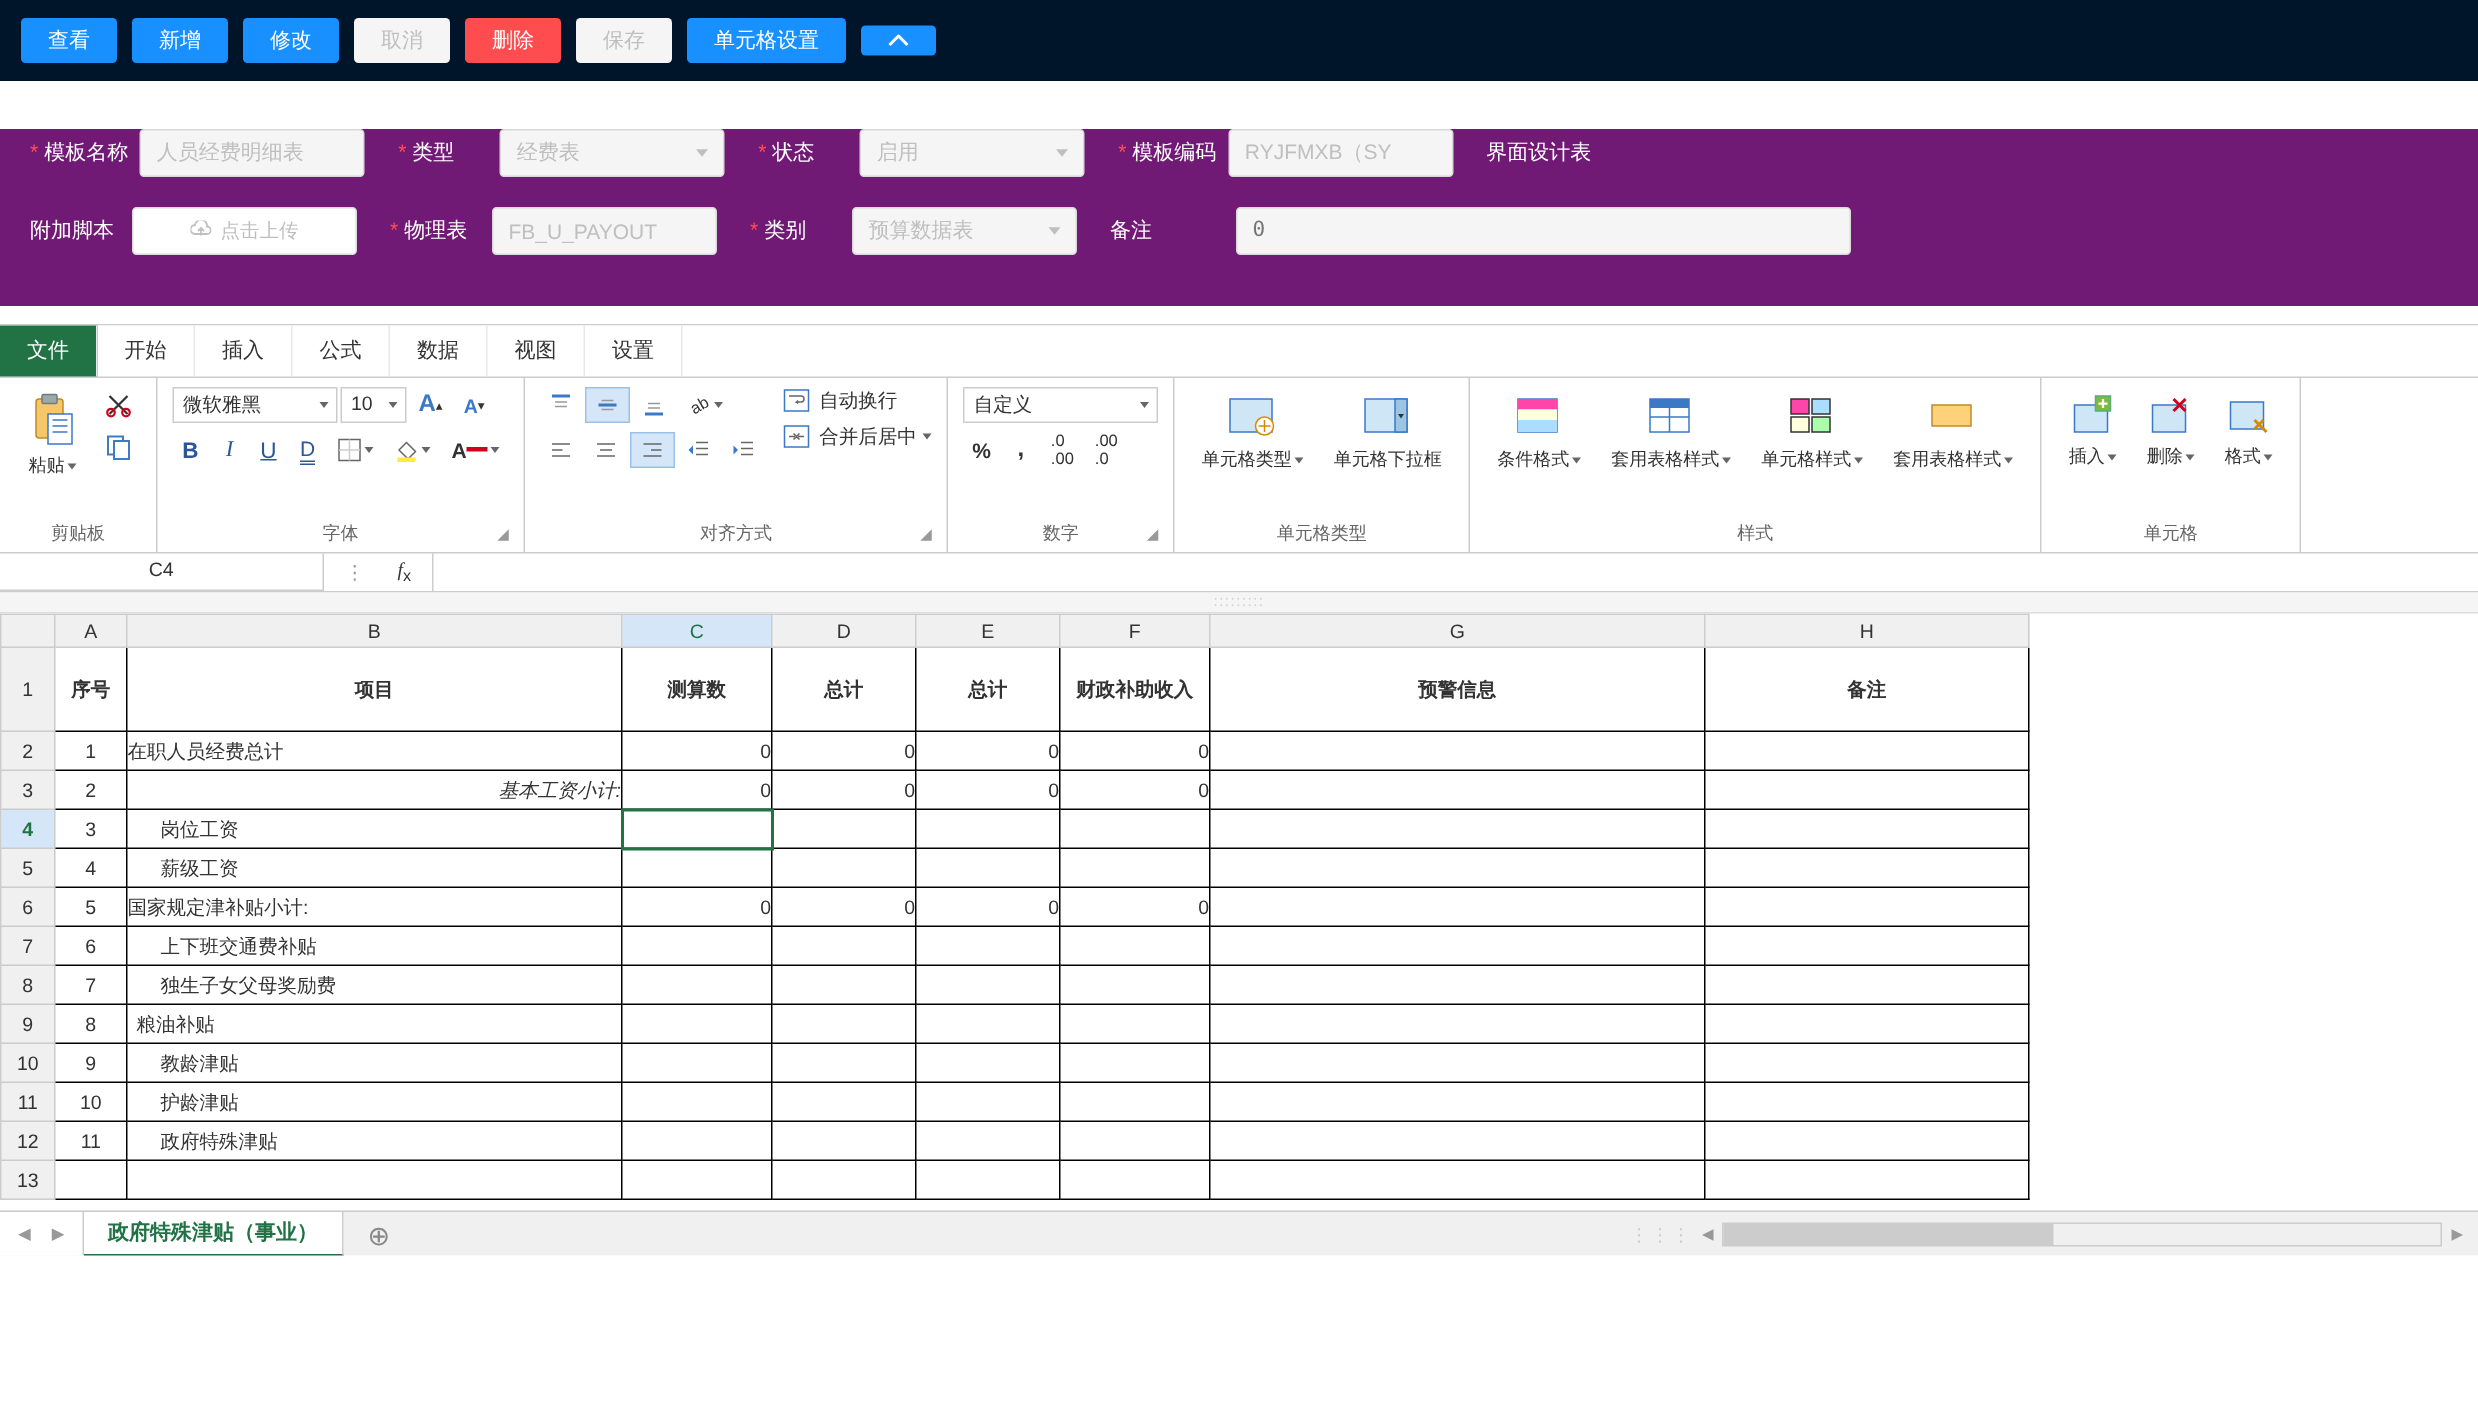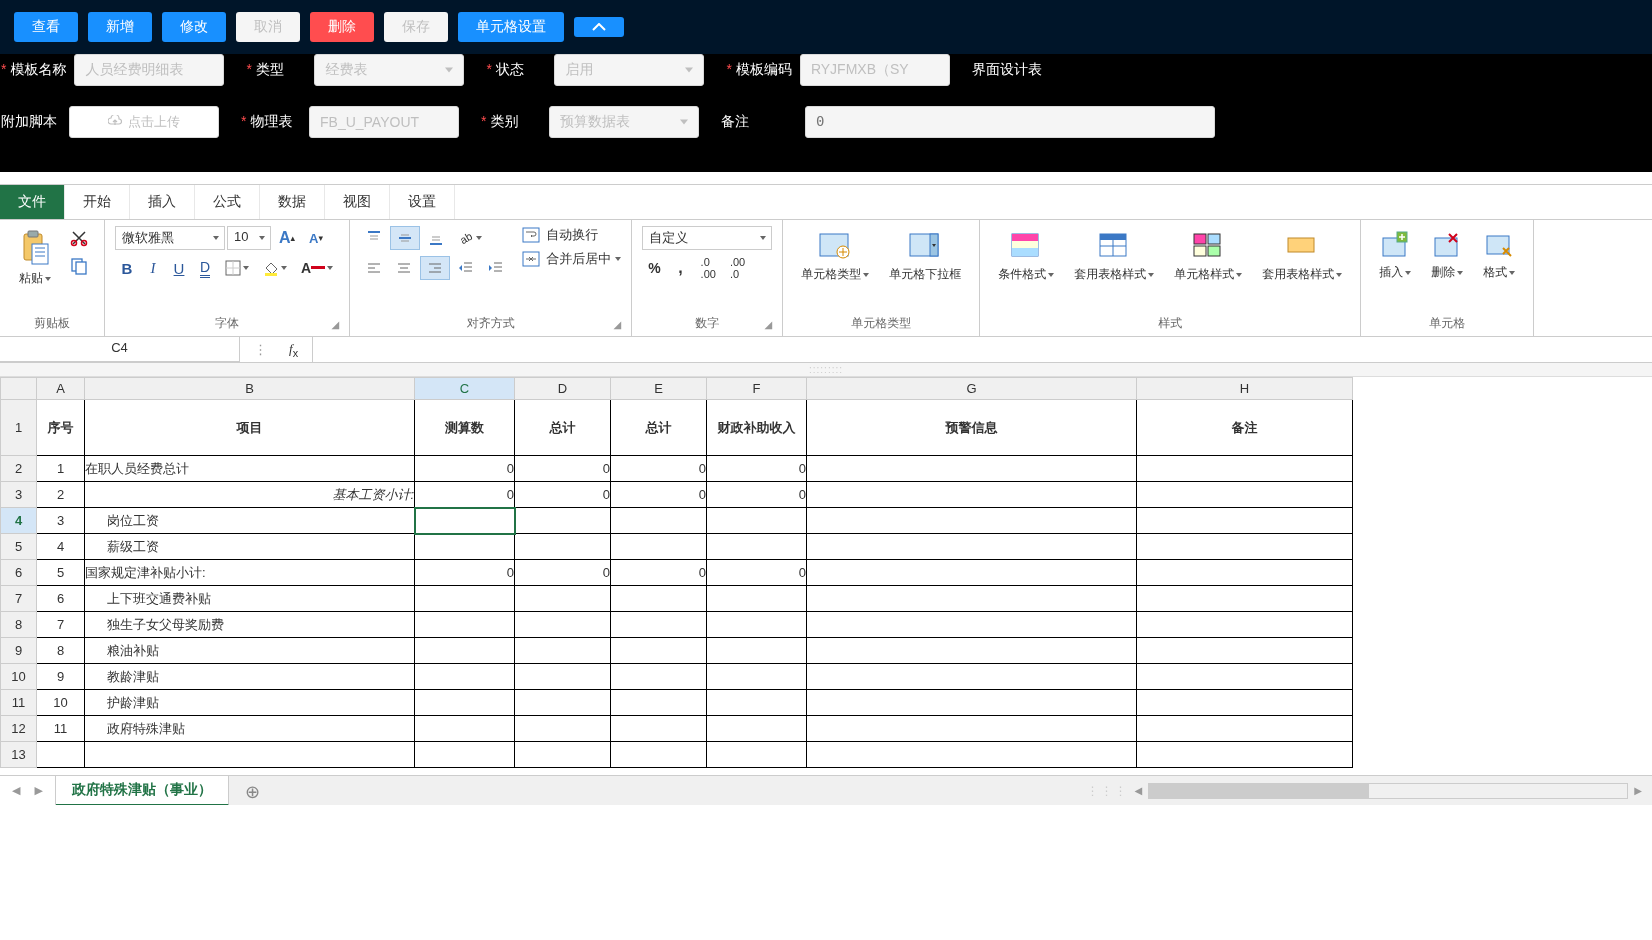--- a/index.html
+++ b/index.html
@@ -7,21 +7,21 @@
 
 
 .top-toolbar { background: #001529; padding: 12px 14px; display: flex; gap: 10px; align-items: center; }
 .btn { padding: 6px 18px; border-radius: 3px; border: none; font-size: 14px; cursor: pointer; color: #fff; }
 .btn-primary { background: #1890ff; }
 .btn-danger { background: #ff4d4f; }
 .btn-disabled { background: #f5f5f5; color: #bfbfbf; cursor: not-allowed; }
 .btn-toggle { background: #1890ff; padding: 6px 18px; }
 
 
-.form-section { background: #000000; padding: 0 1px 14px; }
+.form-section { background: #701a75; padding: 0 20px 14px; margin-top: 32px; }
 .form-row { display: flex; align-items: center; gap: 8px; margin-bottom: 20px; }
 .form-label { color: #fff; font-size: 14px; min-width: 60px; white-space: nowrap; }
 .form-label .req { color: #ff4d4f; margin-right: 4px; }
 .form-input { background: #f5f5f5; border: 1px solid #d9d9d9; border-radius: 3px; padding: 6px 10px; font-size: 14px; color: #bfbfbf; height: 32px; }
 .form-select { position: relative; }
 .form-select::after { content: ""; position: absolute; right: 10px; top: 50%; transform: translateY(-50%); border-left: 4px solid transparent; border-right: 4px solid transparent; border-top: 5px solid #bfbfbf; }
 .form-textarea { resize: none; }
 .upload-btn { background: #fff; border: 1px solid #d9d9d9; border-radius: 3px; padding: 6px 14px; color: #bfbfbf; display: flex; align-items: center; gap: 6px; height: 32px; }
 .menu-icon { display: flex; flex-direction: column; gap: 3px; padding: 0 6px; }
 .menu-icon span { width: 14px; height: 2px; background: #bfbfbf; }
@@ -44,21 +44,21 @@
 .ribbon-row { display: flex; gap: 2px; align-items: center; }
 .ribbon-big-btn { display: flex; flex-direction: column; align-items: center; padding: 4px 8px; cursor: pointer; gap: 4px; font-size: 12px; }
 .ribbon-small-btn { padding: 4px 6px; cursor: pointer; display: flex; align-items: center; justify-content: center; min-width: 24px; height: 24px; }
 .ribbon-small-btn.active { background: #d4e6f7; border: 1px solid #9bc2e6; }
 .ribbon-select { border: 1px solid #ccc; padding: 2px 18px 2px 6px; font-size: 13px; height: 24px; background: #fff; position: relative; }
 .ribbon-select::after { content: ""; position: absolute; right: 5px; top: 50%; transform: translateY(-50%); border-left: 3px solid transparent; border-right: 3px solid transparent; border-top: 4px solid #666; }
 .dd-arrow::after { content: ""; display: inline-block; margin-left: 2px; border-left: 3px solid transparent; border-right: 3px solid transparent; border-top: 4px solid #666; vertical-align: middle; }
 
 
 .formula-bar { display: flex; border-bottom: 1px solid #ccc; height: 26px; }
-.name-box { width: 240px; border: 1px solid #ccc; border-top: none; border-left: none; text-align: center; padding: 3px; font-size: 13px; }
+.name-box { width: 216px; border: 1px solid #ccc; border-top: none; border-left: none; text-align: center; padding: 3px; font-size: 13px; }
 .fb-btns { display: flex; align-items: center; padding: 0 14px; gap: 22px; border-right: 1px solid #ccc; }
 .fb-formula { flex: 1; padding: 3px 8px; }
 
 
 .grip { text-align: center; color: #ccc; font-size: 10px; letter-spacing: 1px; padding: 1px 0; background: #f5f5f5; border-bottom: 1px solid #ddd; }
 
 
 .sheet-wrapper { overflow: auto; height: 398px; position: relative; }
 .sheet-grid { border-collapse: collapse; table-layout: fixed; }
 .sheet-grid th, .sheet-grid td { border: 1px solid #ccc; font-size: 13px; padding: 0; }
@@ -550,21 +550,21 @@
             <td class="data-cell data-body-cell num" style="text-align:right;"></td>
             <td class="data-cell data-body-cell num" style="text-align:right;"></td>
             <td class="data-cell data-body-cell num" style="text-align:right;"></td>
             <td class="data-cell data-body-cell num" style="text-align:right;"></td>
             <td class="data-cell data-body-cell " style="text-align:left;"></td>
             <td class="data-cell data-body-cell " style="text-align:left;"></td>
           </tr>
           <tr>
             <th class="row-header">9</th>
             <td class="data-cell data-body-cell " style="text-align:center;">8</td>
-            <td class="data-cell data-body-cell " style="text-align:left;padding-left:22px;">粮油补贴</td>
+            <td class="data-cell data-body-cell " style="text-align:left;padding-left:6px;">粮油补贴</td>
             <td class="data-cell data-body-cell num" style="text-align:right;"></td>
             <td class="data-cell data-body-cell num" style="text-align:right;"></td>
             <td class="data-cell data-body-cell num" style="text-align:right;"></td>
             <td class="data-cell data-body-cell num" style="text-align:right;"></td>
             <td class="data-cell data-body-cell " style="text-align:left;"></td>
             <td class="data-cell data-body-cell " style="text-align:left;"></td>
           </tr>
           <tr>
             <th class="row-header">10</th>
             <td class="data-cell data-body-cell " style="text-align:center;">9</td>

